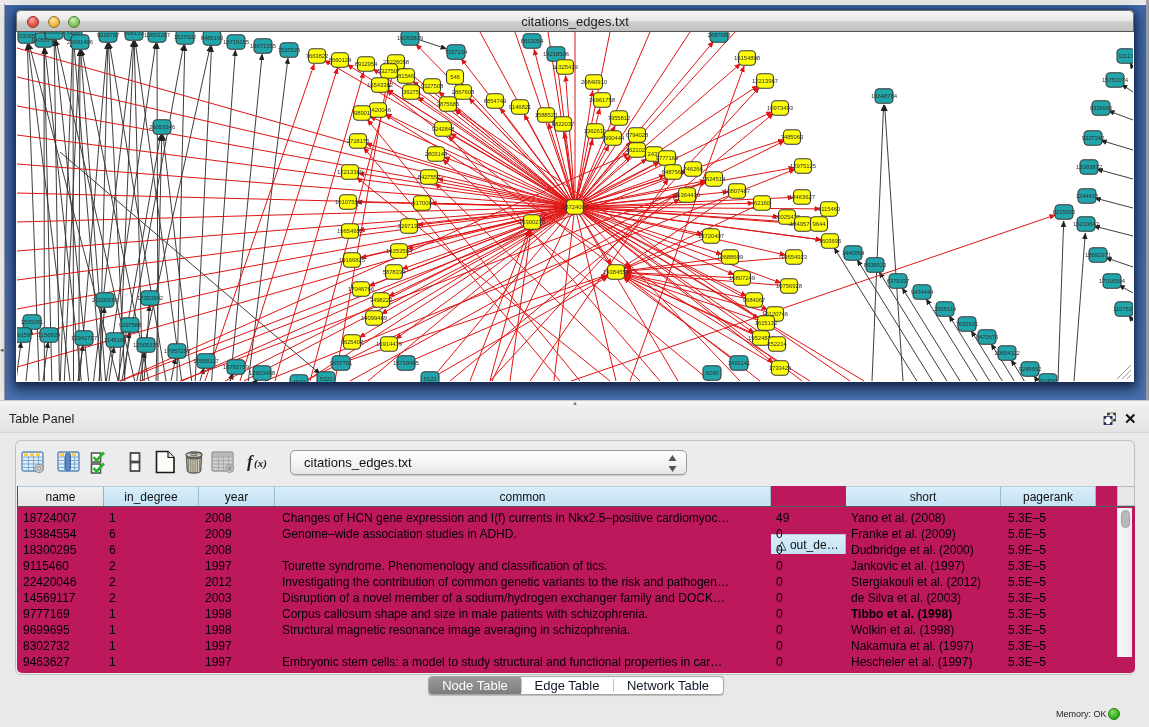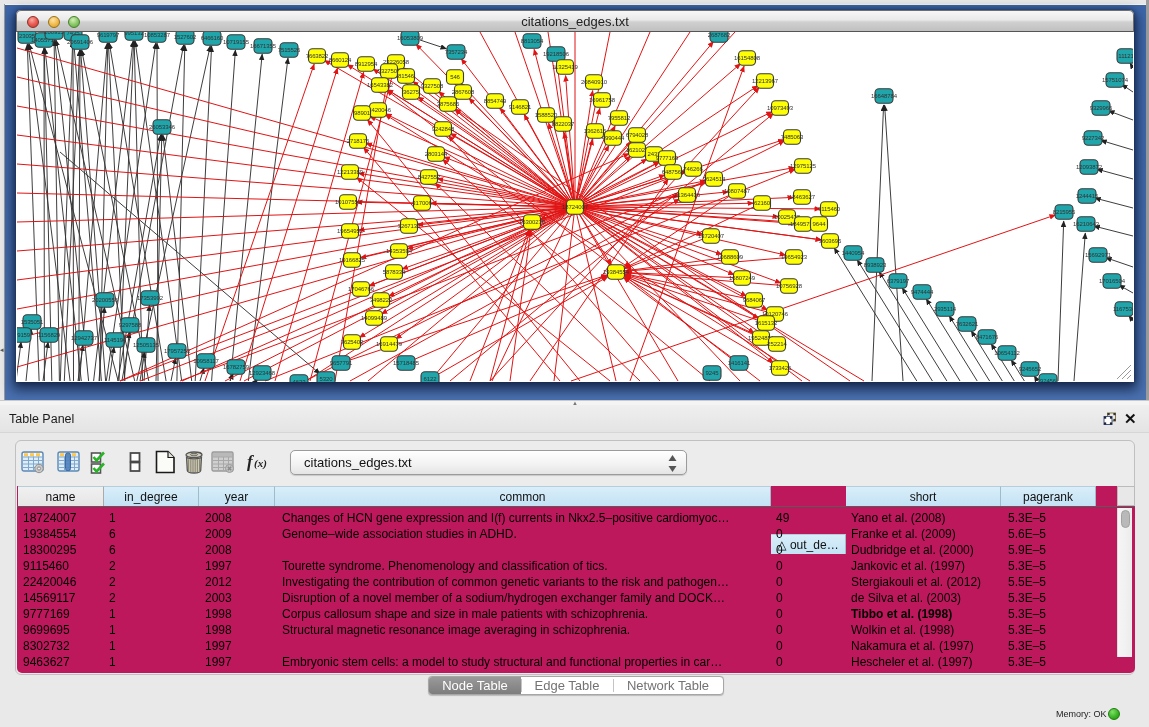--- a/index.html
+++ b/index.html
@@ -49,21 +49,21 @@
 .hd { position:absolute; top:0; height:20px; background:linear-gradient(#d9eefa,#c3e2f4); border-right:1px solid #9fbccb; border-top:1px solid #b6cedb; font-size:12px; color:#111; text-align:center; line-height:20px; }
 .hd.grey { background:linear-gradient(#f0f0f0,#e6e6e6); border-right:1px solid #aaa; }
 #hdrline { position:absolute; left:0; top:20px; width:1118px; height:1px; background:#5a5a5a; }
 .row { position:absolute; left:0; width:1100px; height:16px; font-size:12px; color:#000; }
 .row span { position:absolute; top:1px; white-space:nowrap; }
 #vsb { position:absolute; left:1100px; top:22px; width:15px; height:149px; background:linear-gradient(to right,#f6f6f6,#ececec); border-left:1px solid #ddd;}
 #vsb .thumb { position:absolute; left:3px; top:2px; width:9px; height:18px; border-radius:5px; background:#b9b9b9; border:1px solid #a2a2a2;}
 #hcorner { position:absolute; left:1100px; top:0px; width:18px; height:20px; background:#e8e8e8; border:1px solid #bbb; }
 
 #tabs { position:absolute; left:428px; top:271px; width:296px; height:19px; border:1px solid #a6a6a6; border-radius:4px; background:#fff; box-shadow:0 .5px 1px rgba(0,0,0,.2); font-size:13px; }
-#tabs .seg { position:absolute; top:0; height:17px; line-height:17px; text-align:center; color:#737373; }
+#tabs .seg { position:absolute; top:0; height:17px; line-height:17px; text-align:center; color:#0f172a; }
 #tabs .sel { background:linear-gradient(#9a9a9a,#7d7d7d); color:#fff; border-radius:3px 0 0 3px; }
 #tabs .sep { position:absolute; top:2px; width:1px; height:13px; background:#c4c4c4; }
 
 #mem { position:absolute; left:1056px; top:304px; font-size:9px; color:#222; }
 #memdot { position:absolute; left:1108px; top:303px; width:12px; height:12px; border-radius:50%;
   background:radial-gradient(circle at 35% 30%, #7fe06a 0%, #35b11f 60%, #22930f 100%); border:1px solid #1d7d0c; }
 </style>
 </head>
 <body>
 <div id="app">

